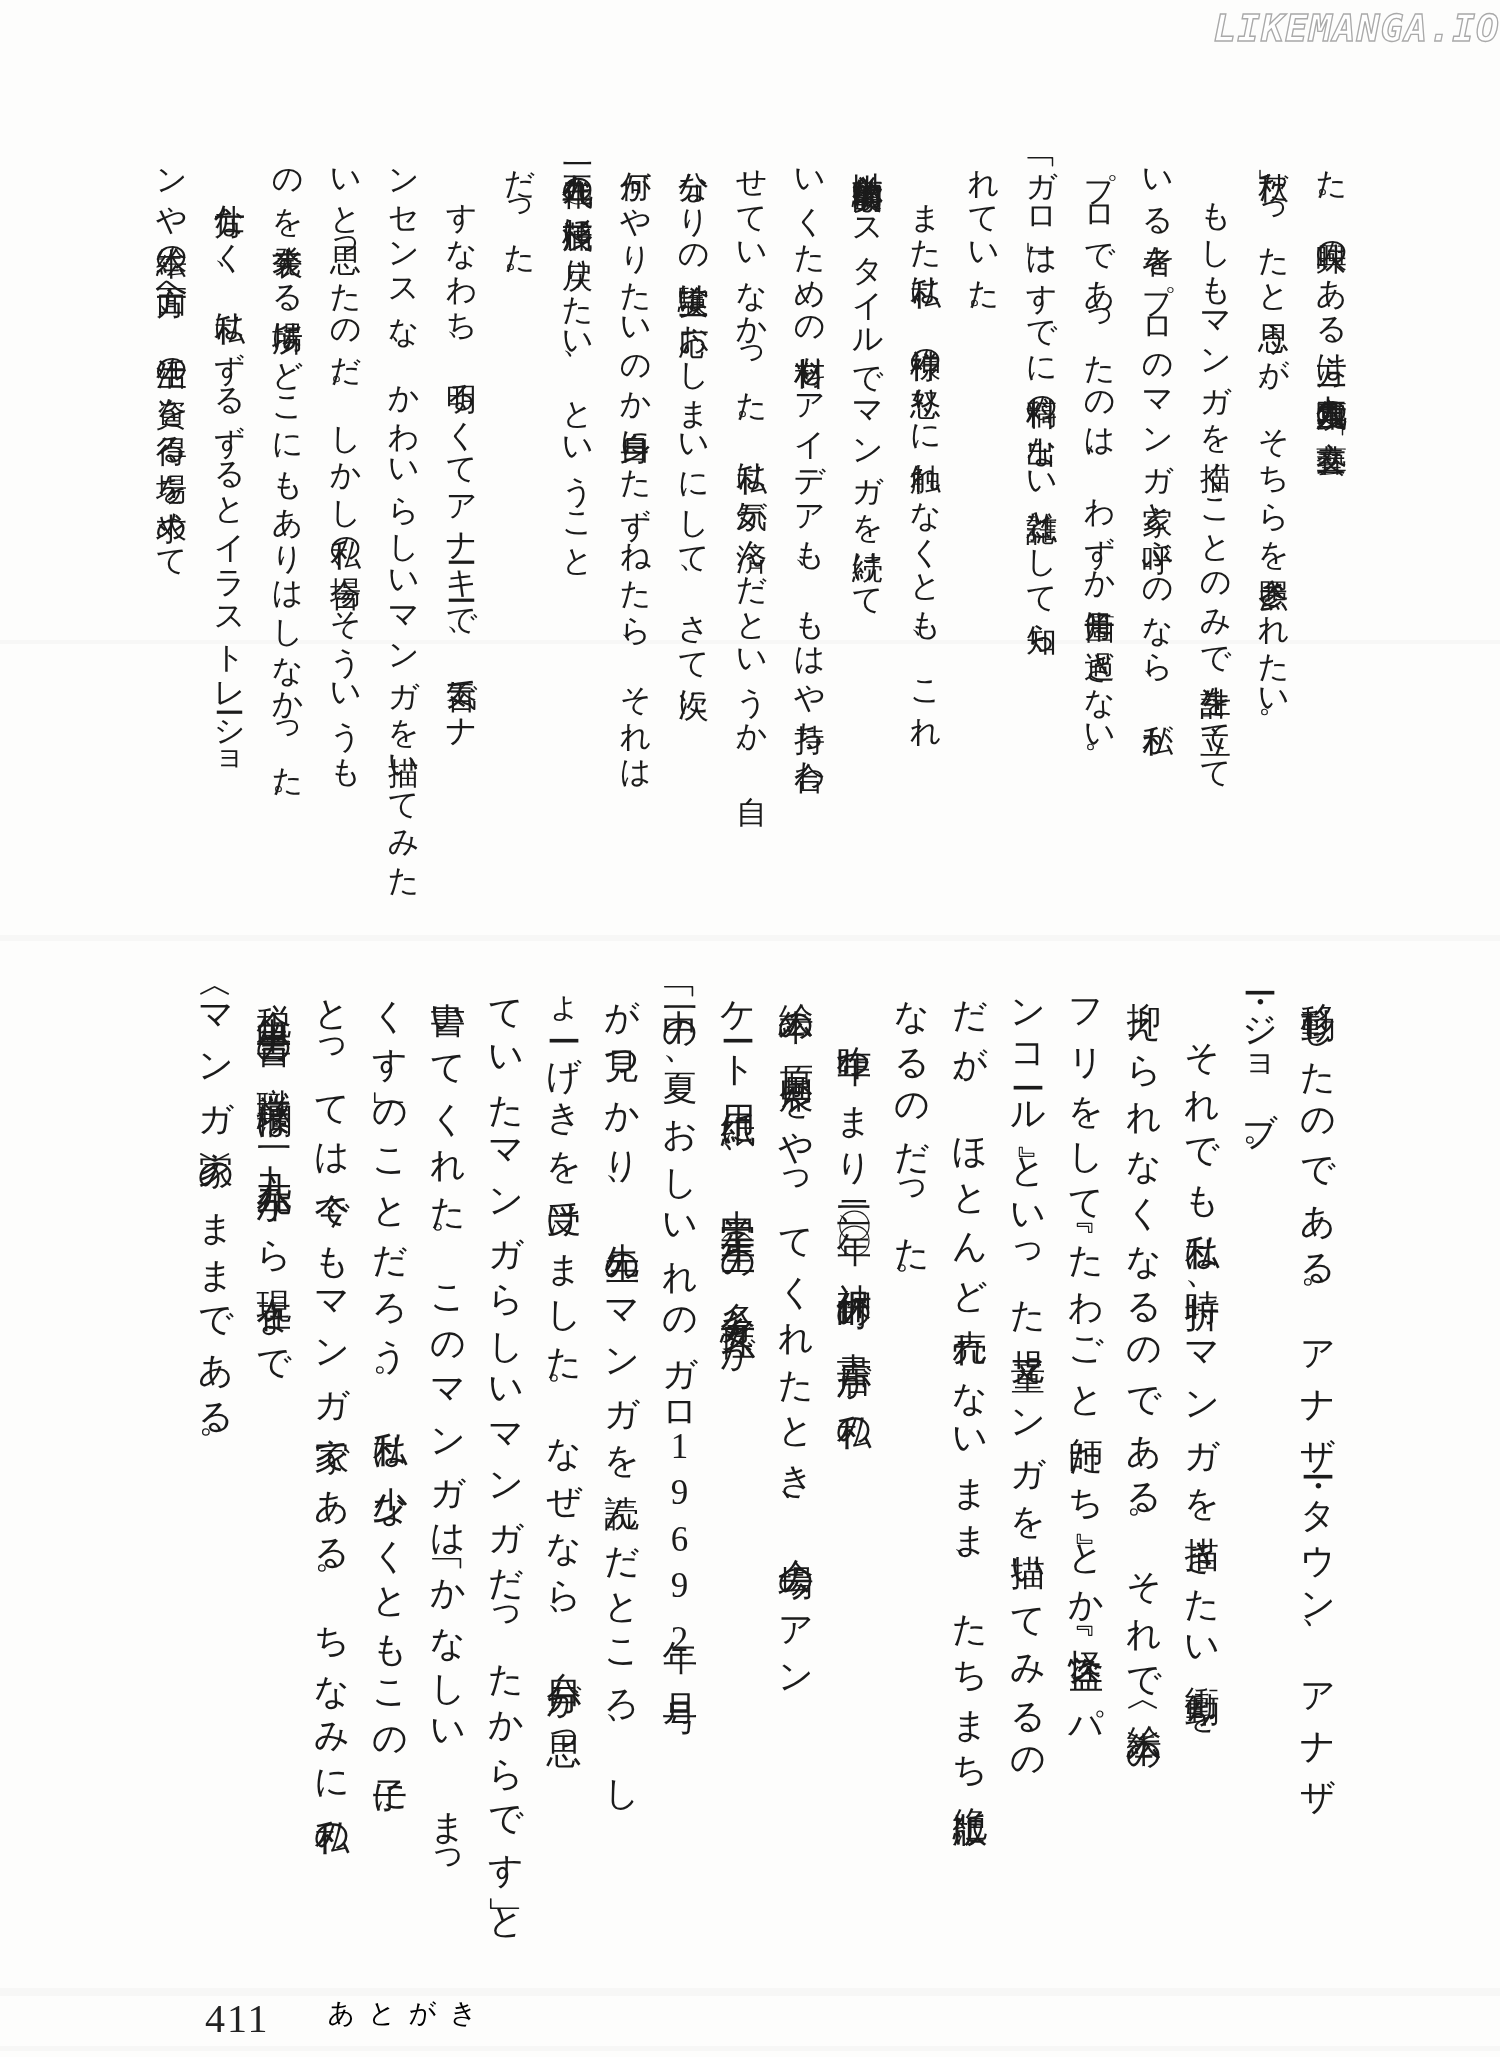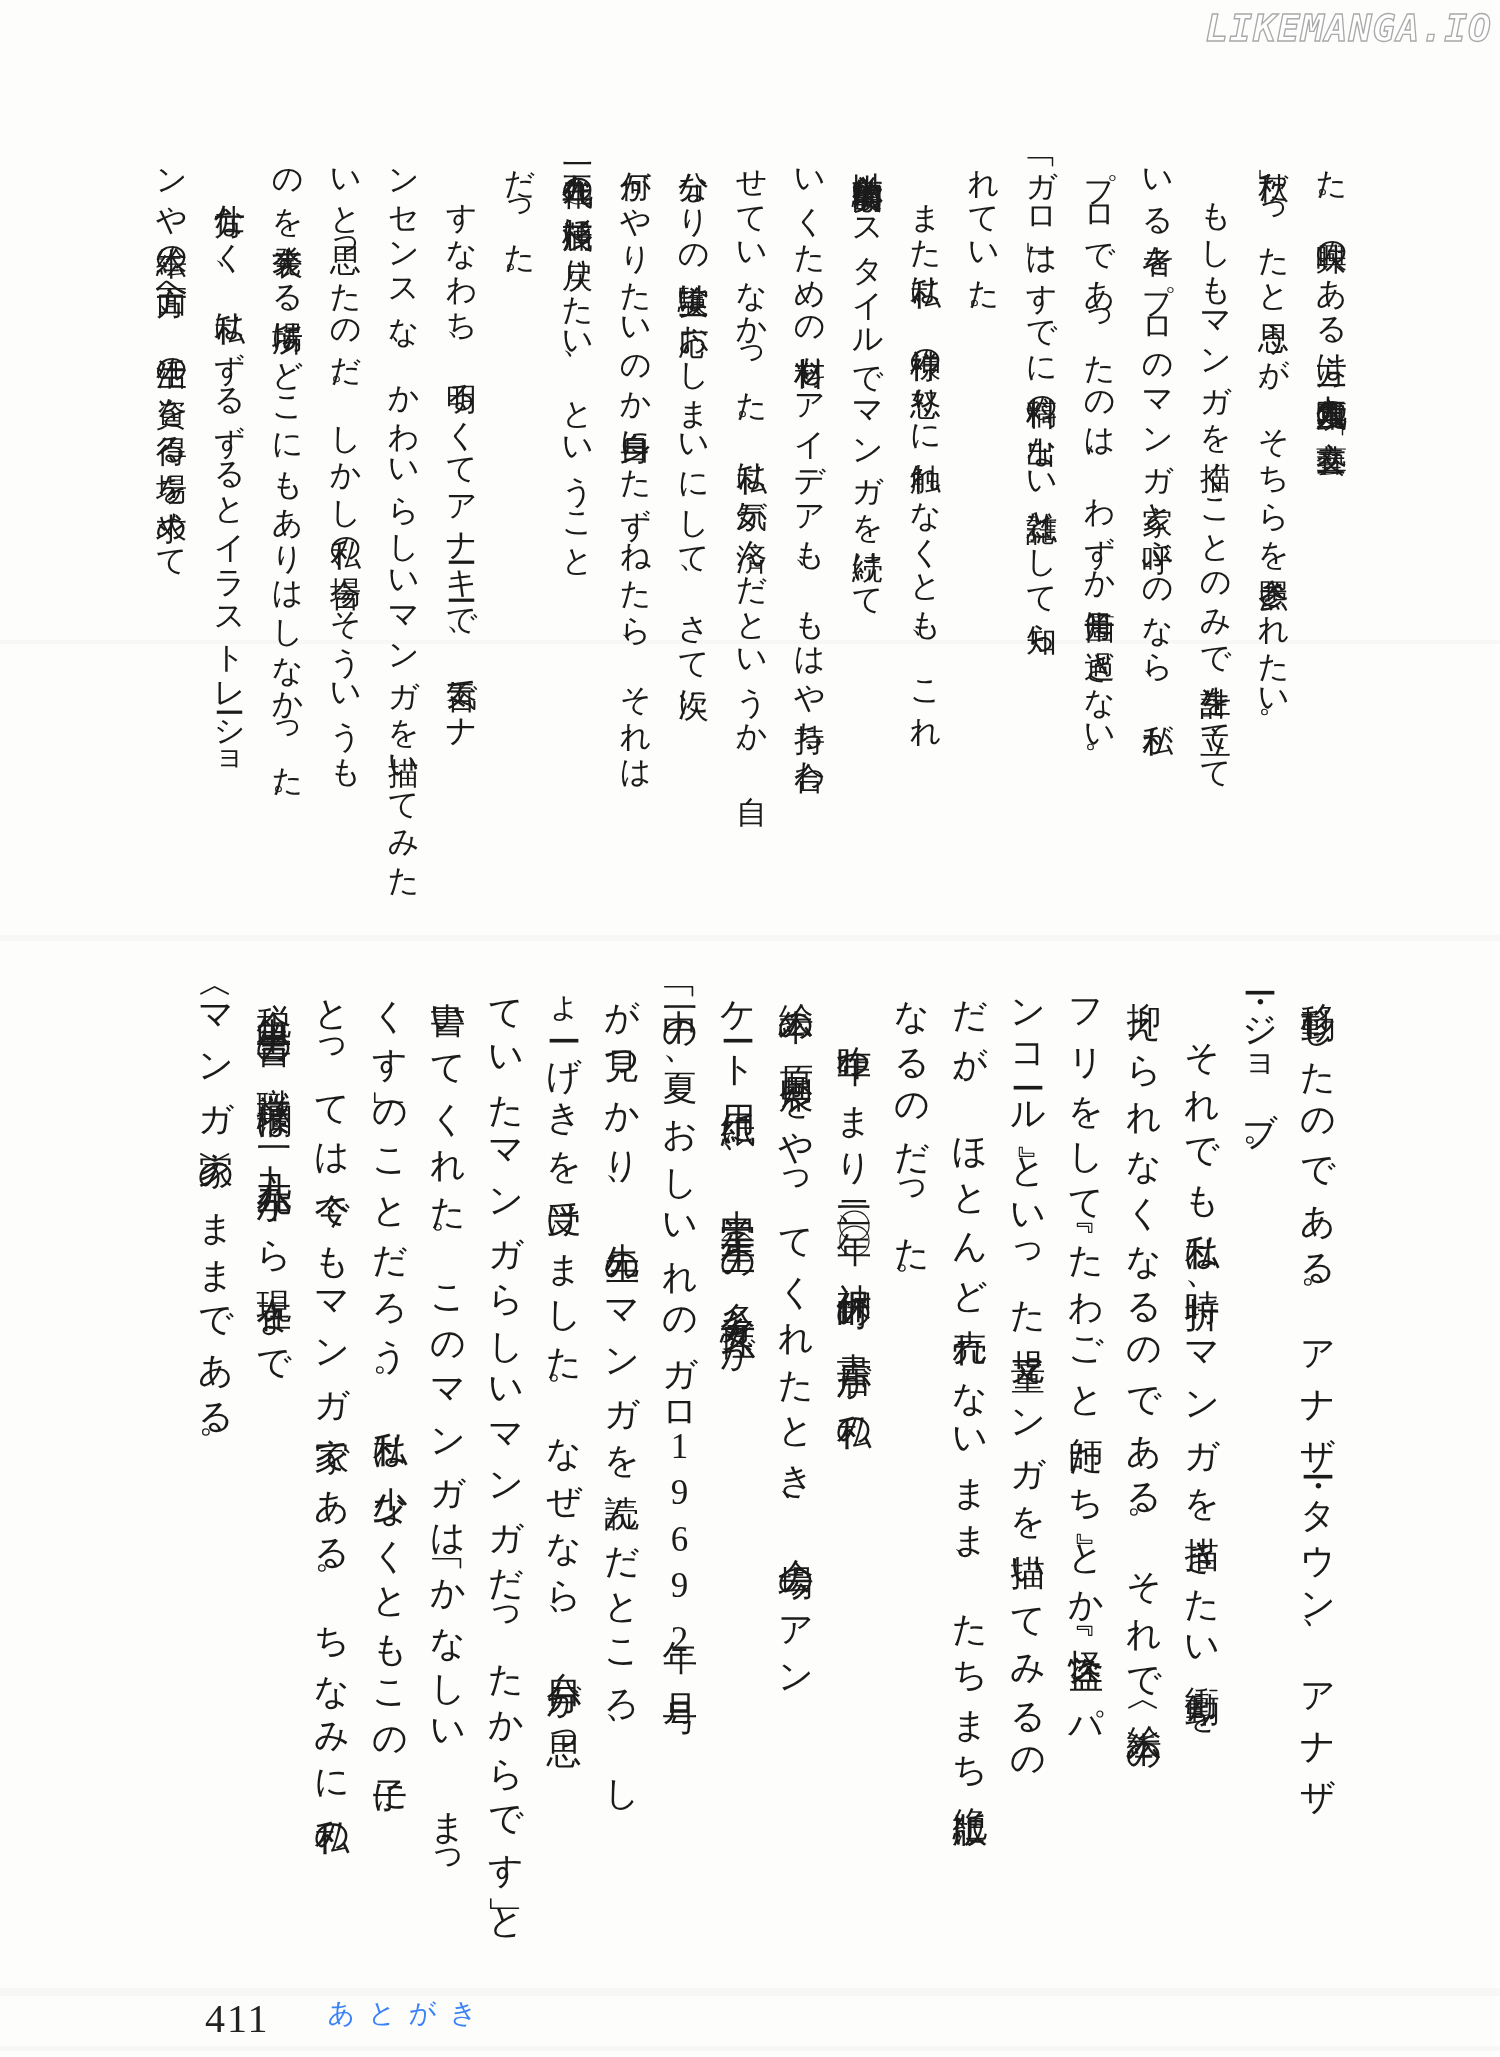--- a/index.html
+++ b/index.html
@@ -11,21 +11,21 @@
     color:#1b1b1b;
   }
   
   .scanband{position:absolute;left:0;width:100%;background:rgba(70,70,70,0.03);pointer-events:none;}
   .b1{top:640px;height:4px;}
   .b2{top:935px;height:6px;}
   .b3{top:1988px;height:8px;}
   .b4{top:2046px;height:5px;}
 
   .watermark{
-    position:absolute;top:6px;right:8px;
+    position:absolute;top:6px;right:0;
     font-family:"DejaVu Sans Mono",monospace;
     font-style:italic;font-weight:bold;
     font-size:38px;letter-spacing:1px;
     color:#ffffff;
     -webkit-text-stroke:1.3px #a9a9a9;
   }
 
   .vblock{
     position:absolute;
     writing-mode:vertical-rl;
@@ -42,21 +42,21 @@
   .vblock.bottom{
     top:975px;right:154px;height:920px;
     font-size:35px;letter-spacing:7.5px;
   }
 
   .pagefoot{
     position:absolute;top:1995px;left:205px;
     display:flex;align-items:flex-start;
   }
   .pnum{font-size:40px;letter-spacing:2px;color:#222;}
-  .ptitle{font-size:27px;letter-spacing:13px;margin-left:58px;color:#3b82f6;}
+  .ptitle{font-size:27px;letter-spacing:13px;margin-left:58px;color:#000000;}
 </style>
 </head>
 <body>
 
 <div class="page">
   <div class="scanband b1"></div>
   <div class="scanband b2"></div>
   <div class="scanband b3"></div>
   <div class="scanband b4"></div>
 

